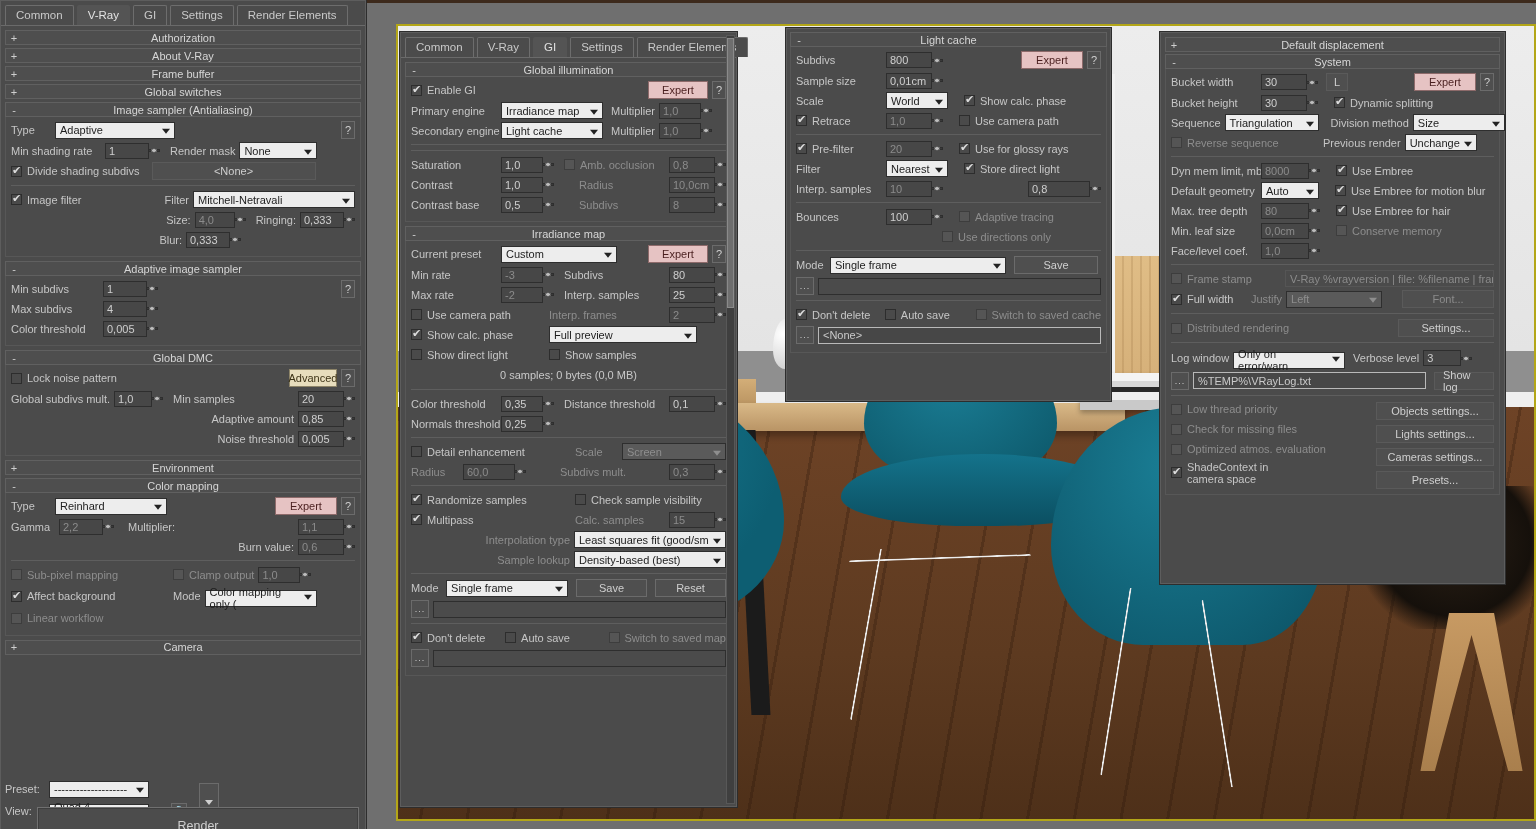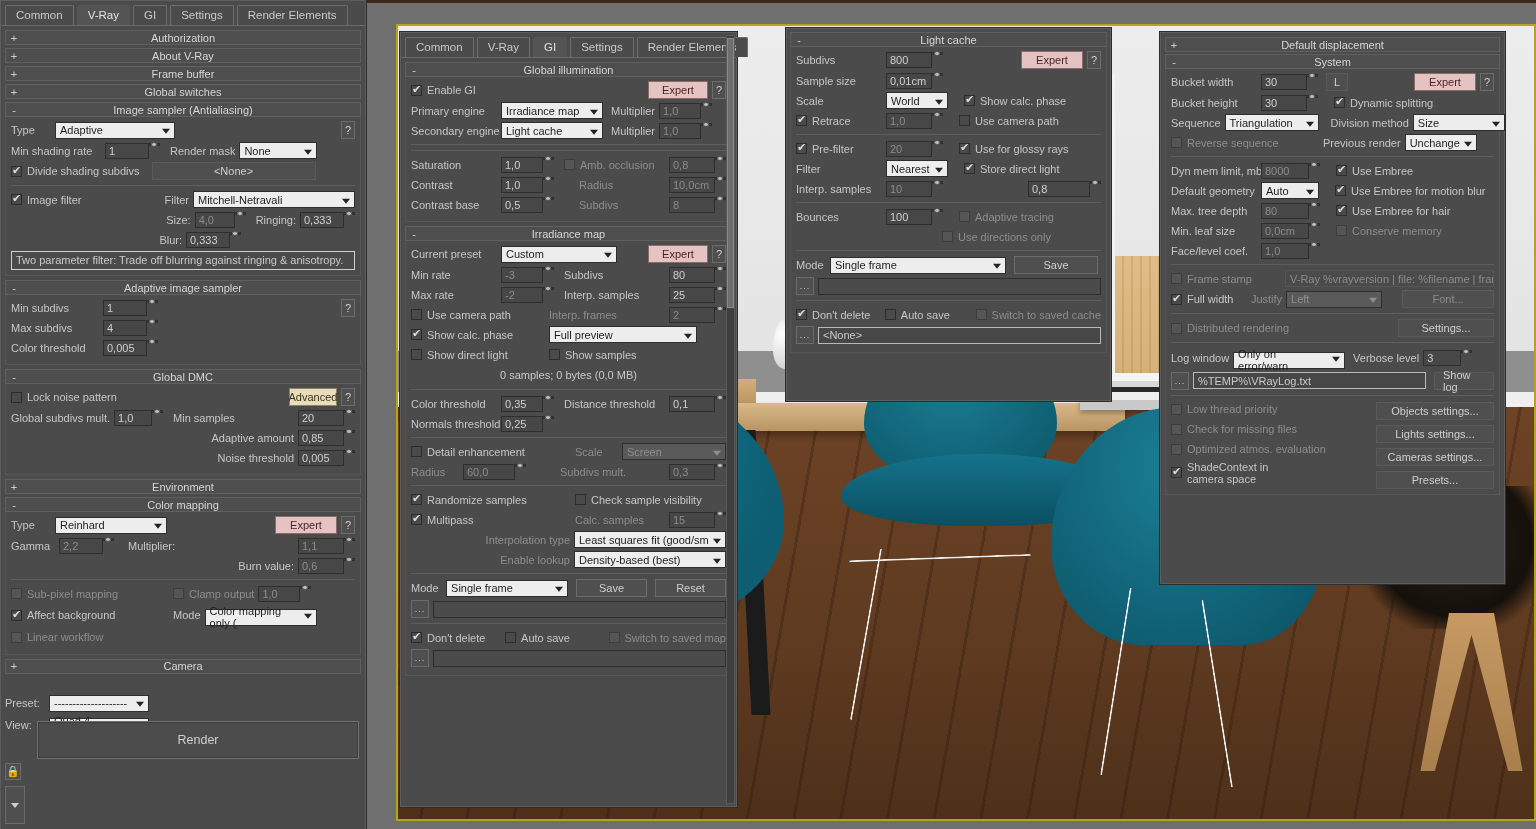--- a/index.html
+++ b/index.html
@@ -119,21 +119,21 @@
   }
   .rollout-head .pm{ width:16px; text-align:center; color:#cfcfcf; font-size:11px; }
   .rollout-head .ttl{ flex:1; text-align:center; padding-right:16px; }
   .rollout-body{ background:#4b4b4b; border:1px solid #575757; border-top:none; padding:4px 5px 5px 5px; position:relative;}
   .sep{ height:1px; background:#3b3b3b; border-bottom:1px solid #5e5e5e; margin:5px 0; }
 
   .row{ display:flex; align-items:center; gap:4px; margin-bottom:3px; min-height:17px; }
   .lbl{ color:#c6c6c6; white-space:nowrap; font-size:11px; }
   .lbl.dim{ color:#8d8d8d; }
 
-  .spin{ display:inline-flex; align-items:flex-start; }
+  .spin{ display:inline-flex; align-items:center; }
   .spin input, .fieldbox{
     background:#474747; border:1px solid #2e2e2e; color:#cfcfcf;
     font-family:"Liberation Sans",sans-serif; font-size:11px; height:16px;
     padding:0 3px; outline:none;
   }
   .fieldbox.dimv{ color:#8b8b8b; }
   .spinbtns{
     width:11px; display:flex; flex-direction:column;
     border:1px solid #2e2e2e; border-left:none; background:#4e4e4e;
   }
@@ -347,21 +347,20 @@
           <span class="lbl">Blur:</span>
           <span class="spin">
             <input class="fieldbox" style="width: 44px;" value="0,333">
             <span class="spinbtns">
                 <i></i>
                 <i></i>
               </span>
           </span>
           <span style="width:110px"></span>
         </div>
-        <div class="infobox" style="margin-top:3px">Two parameter filter: Trade off blurring against ringing &amp; anisotropy.</div>
       </div>
 
       <div style="height:4px"></div>
 
       <div class="rollout-head">
         <span class="pm">-</span>
         <span class="ttl">Adaptive image sampler</span>
       </div>
       <div class="rollout-body">
         <div class="rightabs">
@@ -540,21 +539,21 @@
       </div>
 
       <div style="height:4px"></div>
       <div class="rollout-head">
         <span class="pm">+</span>
         <span class="ttl">Camera</span>
       </div>
     </div>
 
     <div style="position:absolute;left:4px;right:4px;bottom:4px;">
-      <div style="display:flex;gap:6px;align-items:flex-start;flex-direction:column;">
+      <div style="display:flex;gap:12px;align-items:center;">
         <div style="width:154px;">
           <div class="row">
             <span class="lbl" style="width:40px">Preset:</span>
             <span class="selwrap"><span class="selbox" style="width:100px">--------------------</span></span>
           </div>
           <div class="row">
             <span class="lbl" style="width:40px">View:</span>
             <span class="selwrap"><span class="selbox" style="width:100px">Quad 4 - VRayC</span></span>
           </div>
         </div>
@@ -850,21 +849,21 @@
                 <i></i>
                 <i></i>
               </span>
           </span>
         </div>
         <div class="row" style="justify-content:flex-end">
           <span class="lbl dim">Interpolation type</span>
           <span class="selwrap"><span class="selbox" style="width:152px">Least squares fit (good/sm</span></span>
         </div>
         <div class="row" style="justify-content:flex-end">
-          <span class="lbl dim">Enable lookup</span>
+          <span class="lbl dim">Sample lookup</span>
           <span class="selwrap"><span class="selbox" style="width:152px">Density-based (best)</span></span>
         </div>
 
         <div class="sep"></div>
 
         <div class="row">
           <span class="lbl" style="width:34px">Mode</span>
           <span class="selwrap"><span class="selbox" style="width:122px">Single frame</span></span>
           <span class="btn" style="width:76px;margin-left:4px">Save</span>
           <span class="btn" style="width:76px;margin-left:4px">Reset</span>

